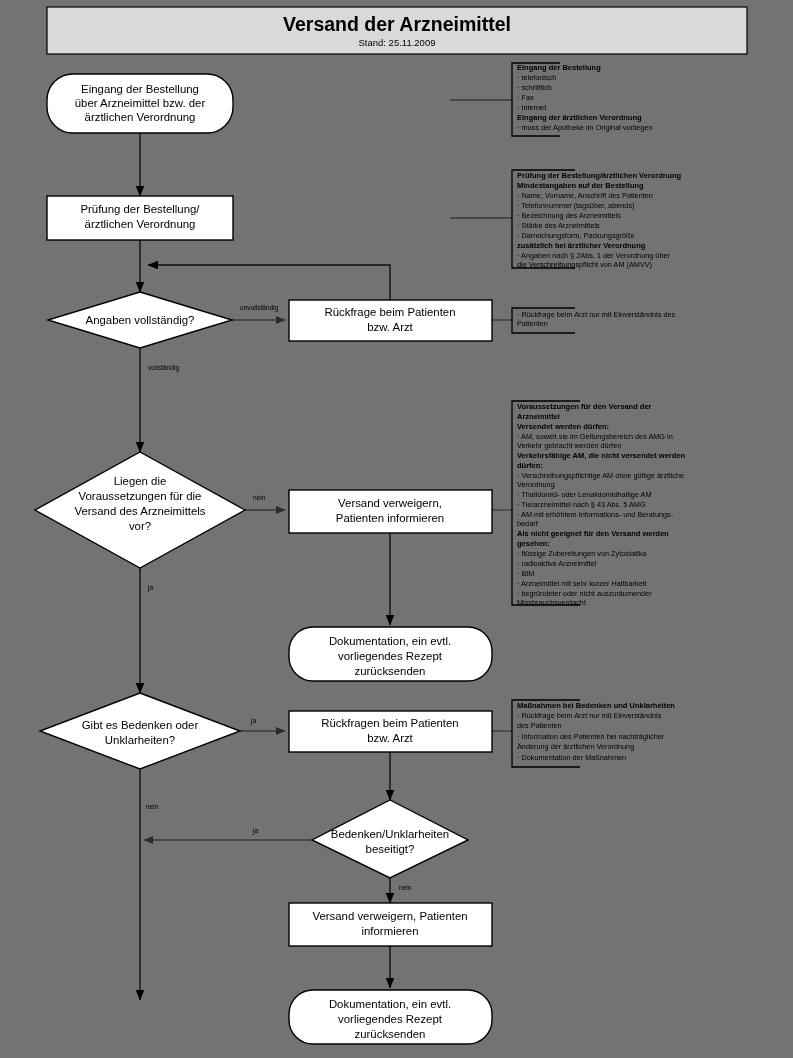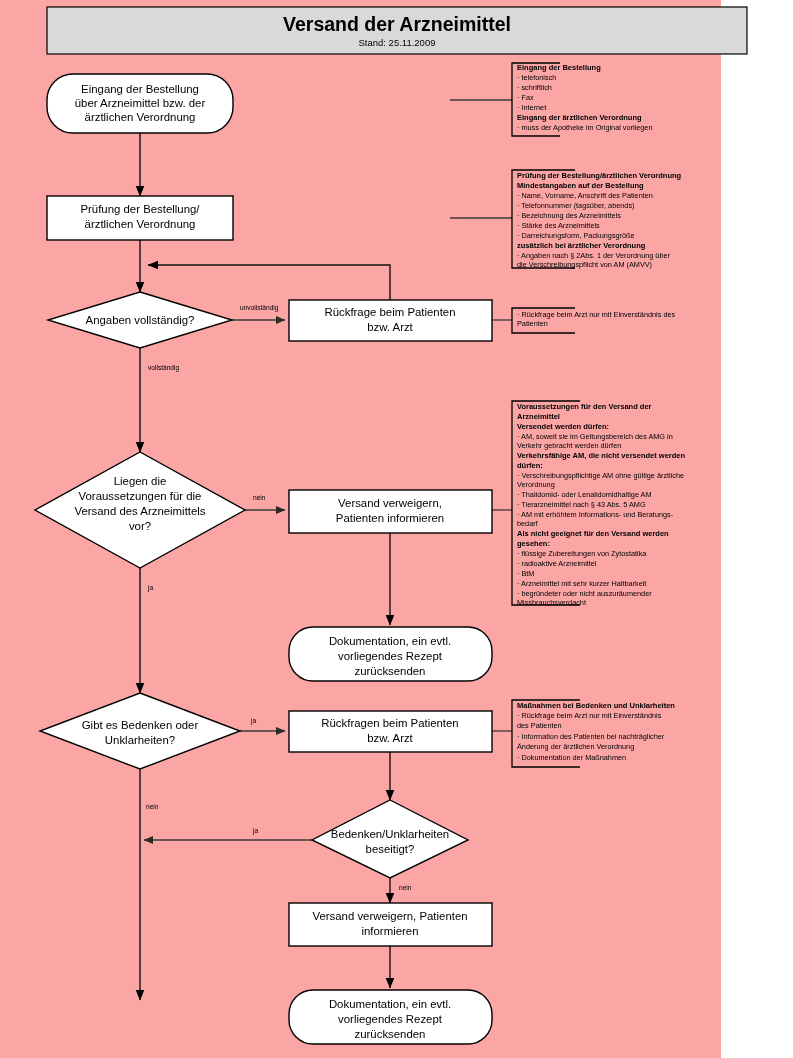--- a/index.html
+++ b/index.html
@@ -8,23 +8,23 @@
     background: #ffffff;
   }
   body {
     width: 793px;
     height: 1058px;
     font-family: "Liberation Sans", sans-serif;
     overflow: hidden;
   }
   #page {
     position: relative;
-    width: 721px;
+    width: 793px;
     height: 1058px;
-    background: #fca5a5;
+    background: #737373;
   }
   #flow {
     position: absolute;
     left: 0;
     top: 0;
   }
   .shape-fill-header { fill: #d9d9d9; stroke: #000000; stroke-width: 1.2; }
   .shape-fill-white  { fill: #ffffff; stroke: #000000; stroke-width: 1.4; }
   .conn { stroke: #3a3a3a; stroke-width: 1.3; fill: none; }
   .conn-dark { stroke: #111111; stroke-width: 1.4; fill: none; }

